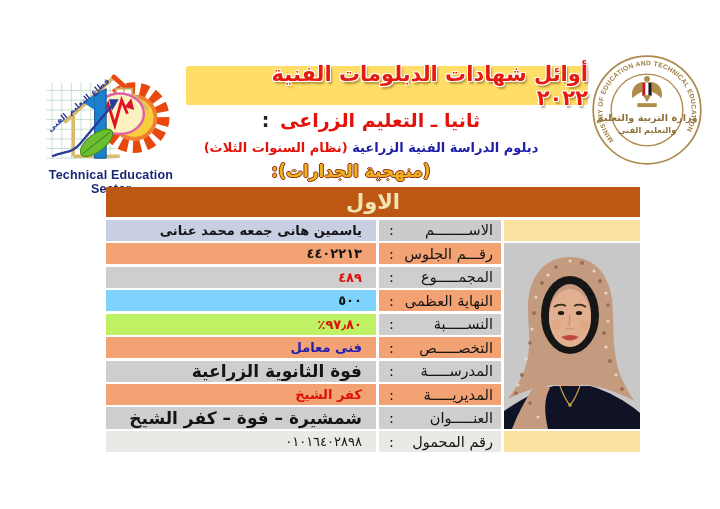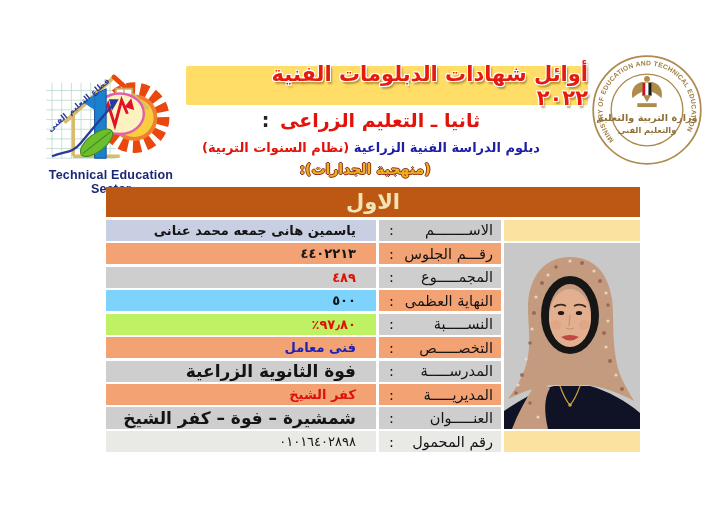--- a/index.html
+++ b/index.html
@@ -21,22 +21,22 @@
     position:absolute;left:186px;top:109px;width:370px;text-align:center;direction:rtl;
     font-size:19px;font-weight:bold;color:#E3130B;
   }
   .s1 .colon{color:#222;margin-right:4px;}
   .s2{
     position:absolute;left:166px;top:140px;width:410px;text-align:center;direction:rtl;
     font-size:13px;font-weight:bold;color:#1E1EA6;
   }
   .s2 .paren{color:#E3130B;}
   .s3{
-    position:absolute;left:160px;top:161px;width:410px;text-align:center;direction:rtl;
-    font-size:14px;font-weight:bold;color:#EDB21E;
+    position:absolute;left:146px;top:161px;width:410px;text-align:center;direction:rtl;
+    font-size:17px;font-weight:bold;color:#EDB21E;
     text-shadow:-1px 0 0 #93321B,1px 0 0 #93321B,0 -1px 0 #93321B,0 1px 0 #93321B;
   }
   
   .logo-left{position:absolute;left:36px;top:50px;width:150px;}
   .logo-left svg{display:block;}
   .logo-caption{
     margin-top:4px;text-align:center;color:#1B2878;font-weight:bold;font-size:12.5px;
     font-family:"Liberation Sans","DejaVu Sans",sans-serif;letter-spacing:.2px;
   }
   
@@ -57,21 +57,21 @@
   .rows{flex:1;display:flex;flex-direction:column;gap:2.4px;}
   .row{display:flex;gap:3px;height:21.1px;}
   .label-cell{
     width:122px;flex:none;box-sizing:border-box;
     display:flex;align-items:center;justify-content:space-between;
     padding:0 8px 0 10px;font-size:14.5px;color:#141414;
   }
   .label-cell .colon{color:#141414;}
   .value-cell{
     flex:1;display:flex;align-items:center;justify-content:flex-start;
-    box-sizing:border-box;padding:0 20px 0 6px;
+    box-sizing:border-box;padding:0 14px 0 6px;
     font-size:13px;font-weight:bold;color:#141414;
   }
   .value-cell.small{font-size:17px;}
   .value-cell.phone{font-weight:normal;letter-spacing:2.5px;font-size:13px;}
 </style>
 </head>
 <body>
 
 <div class="logo-left">
   <svg width="150" height="114" viewBox="0 0 150 118">
@@ -107,21 +107,21 @@
 
 <div class="banner">أوائل شهادات الدبلومات الفنية ٢٠٢٢</div>
 
 <div class="s1">
   <span>ثانيا ـ التعليم الزراعى</span>
   <span class="colon">:</span>
 </div>
 
 <div class="s2">
   <span>دبلوم الدراسة الفنية الزراعية</span>
-  <span class="paren">(نظام السنوات التربية)</span>
+  <span class="paren">(نظام السنوات الثلاث)</span>
 </div>
 
 <div class="s3">(منهجية الجدارات):</div>
 
 <div class="logo-right">
   <svg width="126" height="126" viewBox="0 0 130 130">
     <circle cx="65" cy="66" r="55.5" fill="none" stroke="#AD8A4D" stroke-width="1.8"></circle>
     <circle cx="65" cy="66" r="37" fill="none" stroke="#AD8A4D" stroke-width="1.4"></circle>
     <defs>
       <path id="ringPath" d="M 32.5,98.5 A 46,46 0 1 1 97.5,98.5" fill="none"></path>

